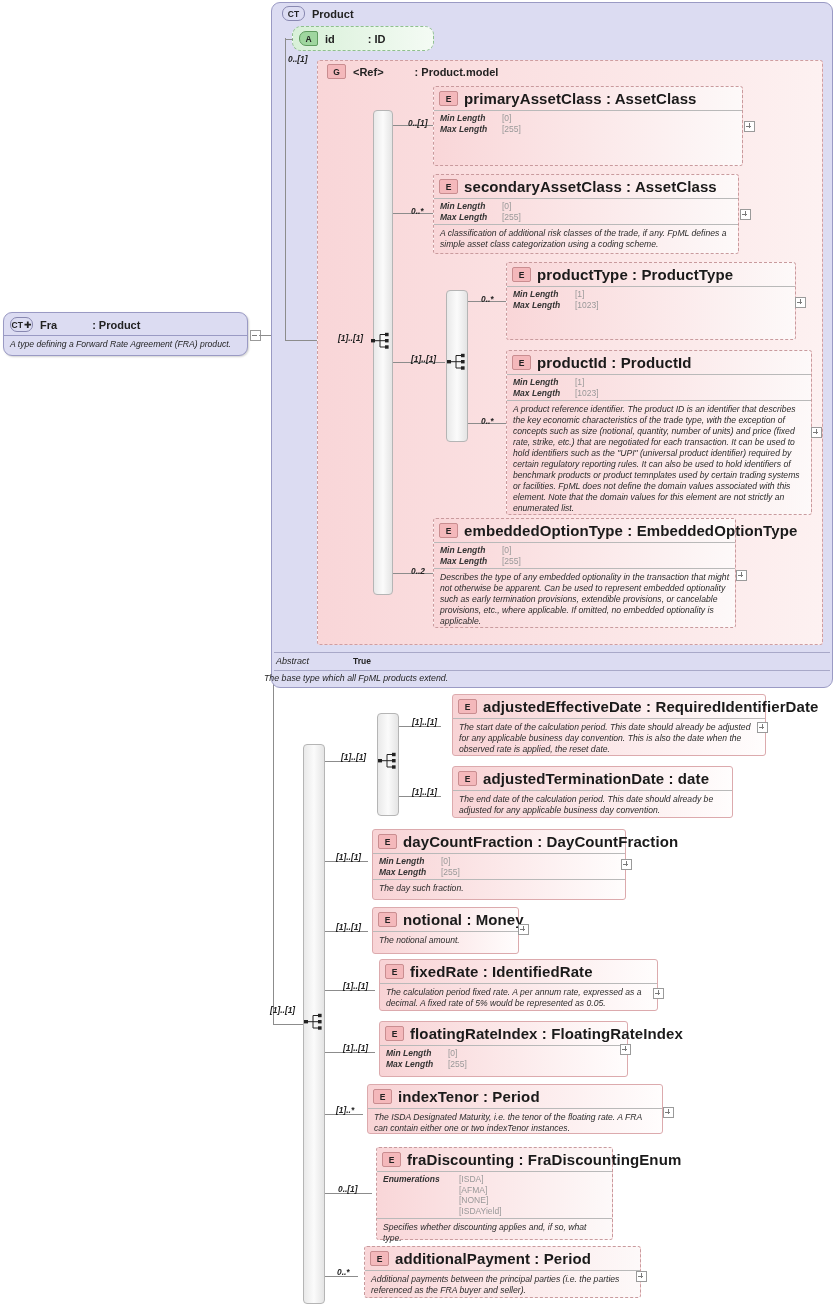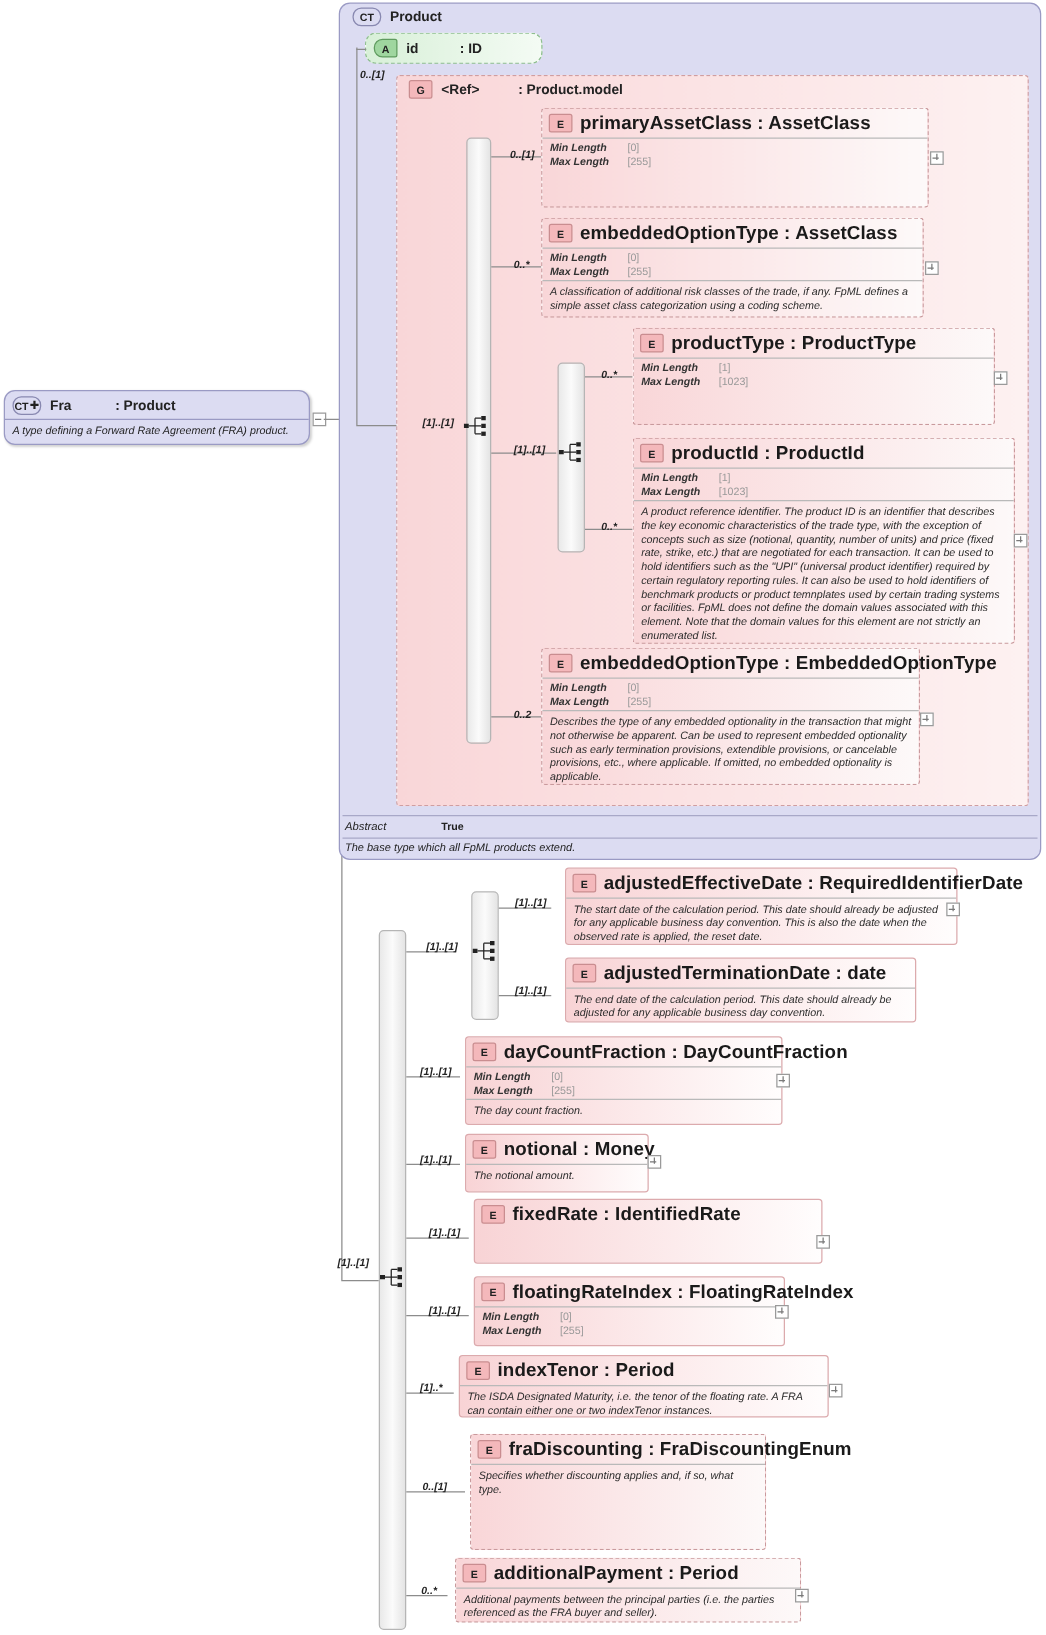--- a/index.html
+++ b/index.html
@@ -187,21 +187,21 @@
         <span class="fv">[255]</span>
       </div>
   </div>
 </div>
 <div class="card-lbl" style="left:408px;top:118px;">0..[1]</div>
 <div class="plus" style="left:744px;top:121px;"></div>
 
 <div class="card el-opt" style="left:433px;top:174px;width:306px;height:80px;">
   <div class="hdr">
     <span class="bdg bdg-e">E</span>
-    <span class="nm">embeddedOptionType : AssetClass</span>
+    <span class="nm">secondaryAssetClass : AssetClass</span>
   </div>
   <div class="facets">
     <div class="frow">
         <span class="fk">Min Length</span>
         <span class="fv">[0]</span>
       </div>
     <div class="frow">
         <span class="fk">Max Length</span>
         <span class="fv">[255]</span>
       </div>
@@ -269,21 +269,21 @@
 </div>
 <div class="card-lbl" style="left:411px;top:566px;text-align:center;">0..2</div>
 <div class="plus" style="left:736px;top:570px;"></div>
 
 <div class="sepline" style="left:274px;top:652px;width:556px;"></div>
 <div class="absrow" style="left:276px;top:656px;">
   <span class="k">Abstract</span>
   <span class="v">True</span>
 </div>
 <div class="sepline" style="left:274px;top:670px;width:556px;"></div>
-<div class="absdoc" style="left:276px;top:673px;">The base type which all FpML products extend.</div>
+<div class="absdoc" style="left:264px;top:673px;">The base type which all FpML products extend.</div>
 
 <div class="bar" style="left:303px;top:744px;width:22px;height:560px;"></div>
 <svg class="seq" style="left:304px;top:1013px;" viewBox="0 0 22 17">
   <rect x="0" y="7" width="4" height="3.4" fill="#222"></rect>
   <line x1="4" y1="8.7" x2="9" y2="8.7" stroke="#222" stroke-width="1"></line>
   <line x1="9" y1="2.5" x2="9" y2="15" stroke="#222" stroke-width="1"></line>
   <line x1="9" y1="2.5" x2="14" y2="2.5" stroke="#222" stroke-width="1"></line>
   <line x1="9" y1="8.7" x2="14" y2="8.7" stroke="#222" stroke-width="1"></line>
   <line x1="9" y1="15" x2="14" y2="15" stroke="#222" stroke-width="1"></line>
   <rect x="14" y="0.8" width="3.6" height="3.4" fill="#222"></rect>
@@ -352,38 +352,39 @@
   <div class="facets">
     <div class="frow">
         <span class="fk">Min Length</span>
         <span class="fv">[0]</span>
       </div>
     <div class="frow">
         <span class="fk">Max Length</span>
         <span class="fv">[255]</span>
       </div>
   </div>
-  <div class="doc">The day count fraction.</div>
+  <div class="doc">The day such fraction.</div>
 </div>
 <div class="plus" style="left:621px;top:859px;"></div>
 
 <div class="card el-req" style="left:372px;top:907px;width:147px;height:47px;">
   <div class="hdr">
     <span class="bdg bdg-e">E</span>
     <span class="nm">notional  : Money</span>
   </div>
   <div class="doc">The notional amount.</div>
 </div>
 <div class="plus" style="left:518px;top:924px;"></div>
 
 <div class="card el-req" style="left:379px;top:959px;width:279px;height:52px;">
   <div class="hdr">
     <span class="bdg bdg-e">E</span>
     <span class="nm">fixedRate : IdentifiedRate</span>
   </div>
+  <div class="doc">The calculation period fixed rate. A per annum rate, expressed as a decimal. A fixed rate of 5% would be represented as 0.05.</div>
 </div>
 <div class="plus" style="left:653px;top:988px;"></div>
 
 <div class="card el-req" style="left:379px;top:1021px;width:249px;height:56px;">
   <div class="hdr">
     <span class="bdg bdg-e">E</span>
     <span class="nm">floatingRateIndex : FloatingRateIndex</span>
   </div>
   <div class="facets">
     <div class="frow">
@@ -405,20 +406,38 @@
   </div>
   <div class="doc">The ISDA Designated Maturity, i.e. the tenor of the floating rate. A FRA can contain either one or two indexTenor instances.</div>
 </div>
 <div class="plus" style="left:663px;top:1107px;"></div>
 
 <div class="card el-opt" style="left:376px;top:1147px;width:237px;height:93px;">
   <div class="hdr">
     <span class="bdg bdg-e">E</span>
     <span class="nm">fraDiscounting : FraDiscountingEnum</span>
   </div>
+  <div class="facets">
+    <div class="frow">
+        <span class="fk" style="width:76px;">Enumerations</span>
+        <span class="fv">[ISDA]</span>
+      </div>
+    <div class="frow">
+        <span class="fk" style="width:76px;"></span>
+        <span class="fv">[AFMA]</span>
+      </div>
+    <div class="frow">
+        <span class="fk" style="width:76px;"></span>
+        <span class="fv">[NONE]</span>
+      </div>
+    <div class="frow">
+        <span class="fk" style="width:76px;"></span>
+        <span class="fv">[ISDAYield]</span>
+      </div>
+  </div>
   <div class="doc">Specifies whether discounting applies and, if so, what type.</div>
 </div>
 
 <div class="card el-opt" style="left:364px;top:1246px;width:277px;height:52px;">
   <div class="hdr">
     <span class="bdg bdg-e">E</span>
     <span class="nm">additionalPayment : Period</span>
   </div>
   <div class="doc">Additional payments between the principal parties (i.e. the parties referenced as the FRA buyer and seller).</div>
 </div>

